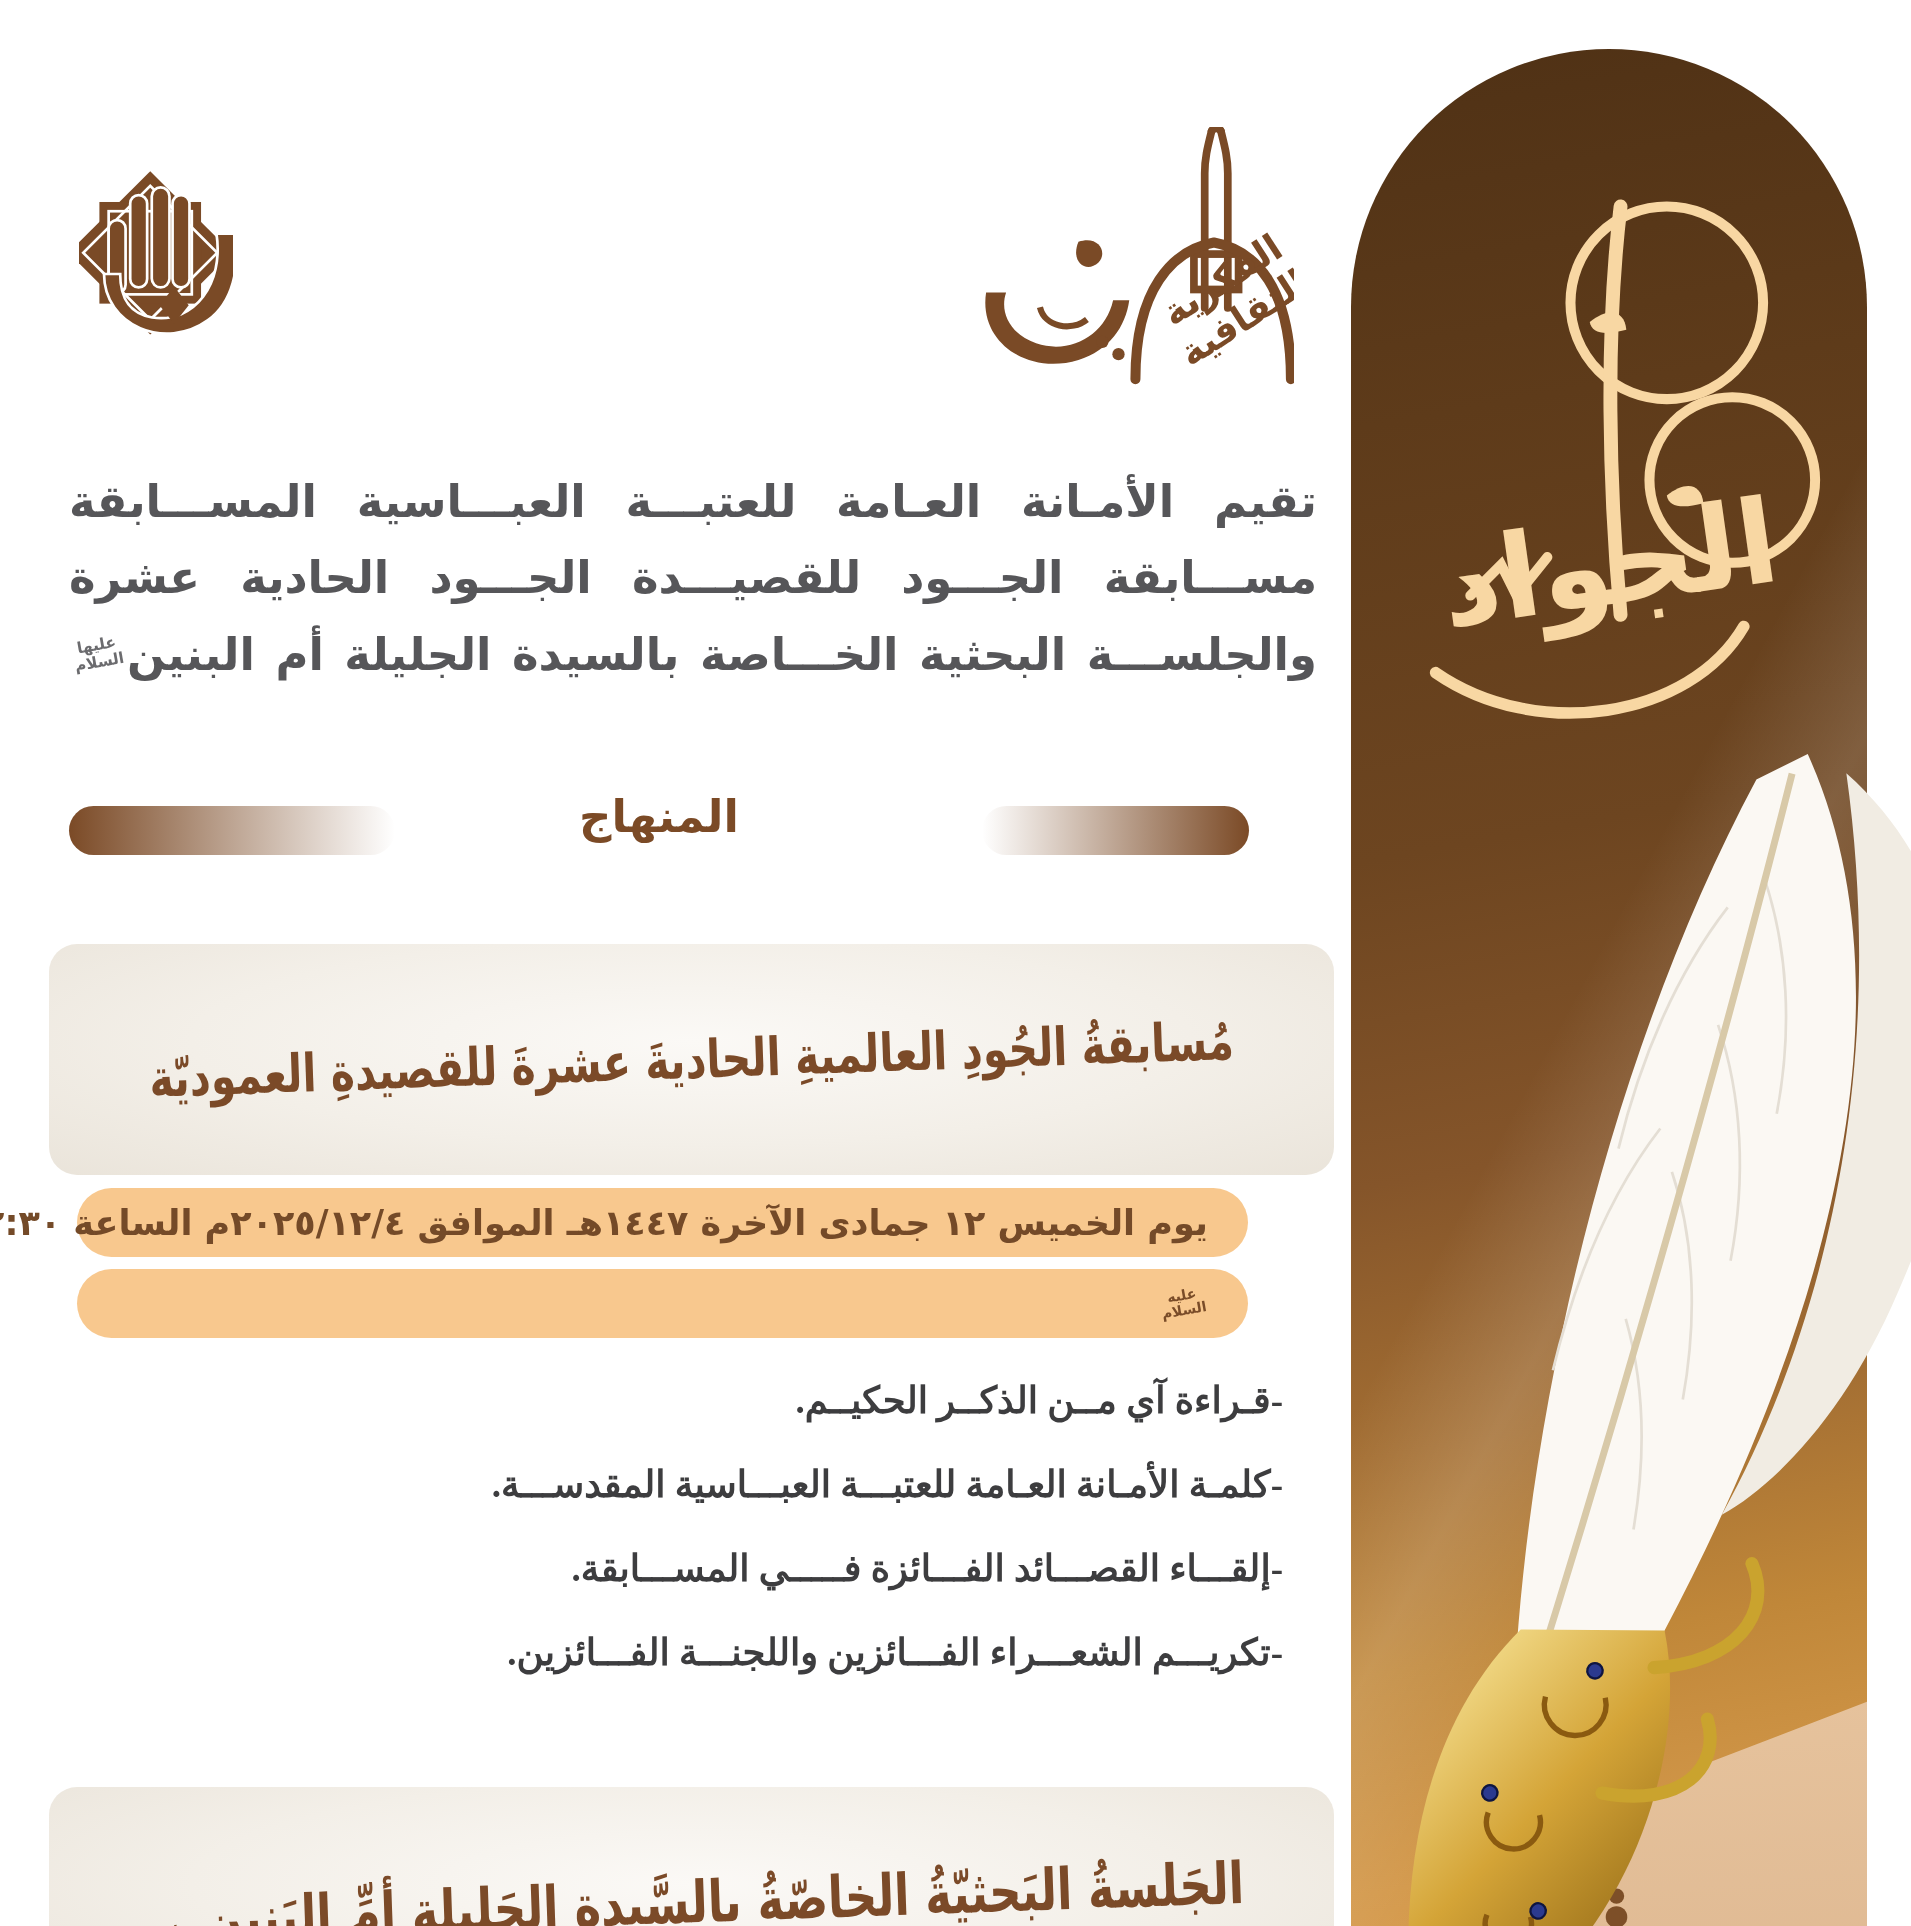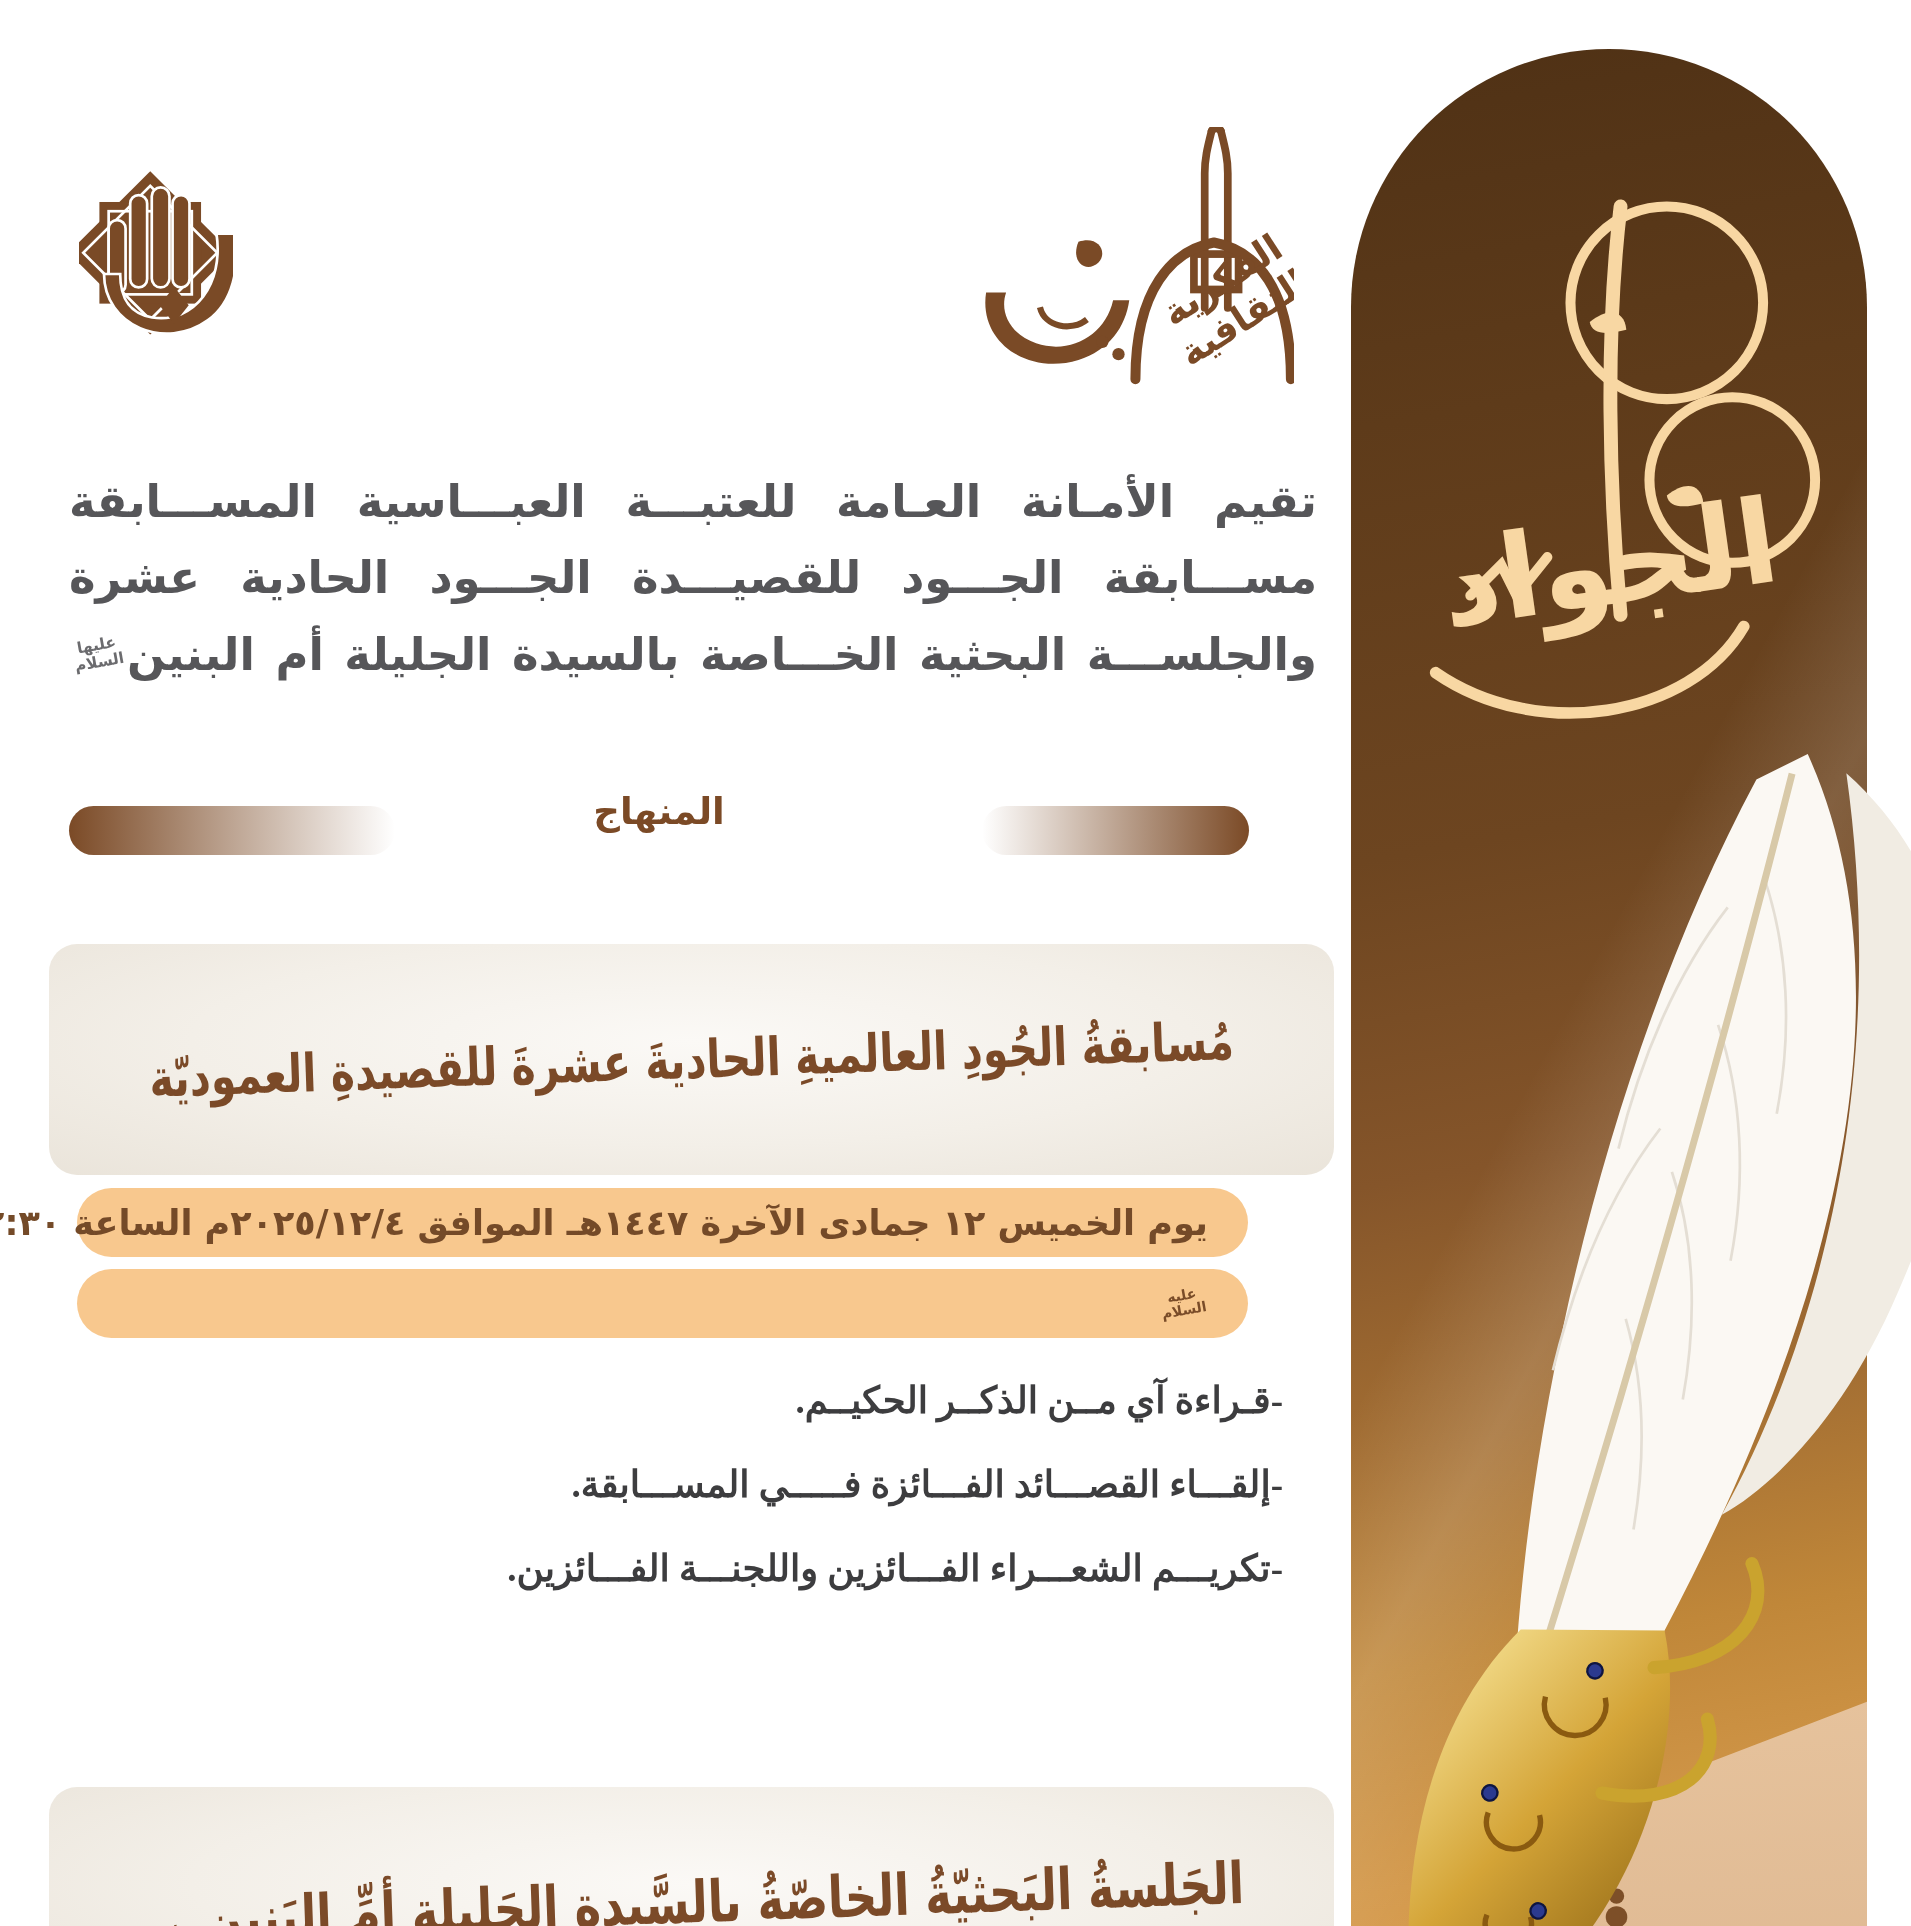--- a/index.html
+++ b/index.html
@@ -10,21 +10,21 @@
   .heading{position:absolute;left:69px;top:464px;width:1248px;color:#565659;
            font-size:45px;font-weight:bold;direction:rtl;}
   .jline{height:76px;line-height:76px;text-align:justify;text-align-last:justify;white-space:nowrap;}
   .jline-flex{display:flex;align-items:center;direction:rtl;}
   .jline-flex .ltext{flex:1;text-align:justify;text-align-last:justify;white-space:nowrap;}
   .seal{display:inline-block;width:58px;font-size:15.4px;line-height:17px;text-align:center;
         transform:rotate(-10deg);font-weight:bold;}
   .seal.gray{color:#6b6b6e;}
   .seal.brown{color:#7a4c28;font-size:14px;line-height:15.4px;width:50px;}
   .menhaj-word{position:absolute;left:551px;top:790px;width:216px;text-align:center;
-               color:#7b4a26;font-size:37px;font-weight:bold;direction:rtl;}
+               color:#7b4a26;font-size:45px;font-weight:bold;direction:rtl;}
   .menhaj-bar{position:absolute;top:806px;height:49px;border-radius:27px;}
   .menhaj-bar.left{left:69px;width:326px;background:linear-gradient(90deg,#7b4a26 0%,rgba(123,74,38,0) 100%);}
   .menhaj-bar.right{left:982px;width:267px;background:linear-gradient(270deg,#7b4a26 0%,rgba(123,74,38,0) 100%);}
   .ebox{position:absolute;left:49px;width:1285px;height:231px;border-radius:28px;
         background:radial-gradient(ellipse at 50% 42%,#fbf9f6 0%,#f3efe8 55%,#eae4da 100%);
         display:flex;align-items:center;justify-content:center;overflow:hidden;}
   .ebox.b1{top:944px;}
   .ebox.b2{top:1787px;}
   .etitle{color:#7b4a28;font-weight:bold;direction:rtl;white-space:nowrap;
           transform:rotate(-2deg) scaleY(1.28);}
@@ -122,20 +122,21 @@
     <div class="etitle t1">مُسابقةُ الجُودِ العالميةِ الحاديةَ عشرةَ للقصيدةِ العموديّة</div>
   </div>
   <div class="pill d1">
     <span class="ptext">يوم الخميس ١٢ جمادى الآخرة ١٤٤٧هـ الموافق ٢٠٢٥/١٢/٤م الساعة ٢:٣٠ م</span>
   </div>
   <div class="pill l1">
     <span class="seal brown">عليه السلام</span>
   </div>
   <div class="blist first" dir="rtl">
     <div class="bitem">-قـراءة آي مــن الذكــر الحكيــم.</div>
+    <div class="bitem">-كلمـة الأمـانة العـامة للعتبـــة العبـــاسية المقدســـة.</div>
     <div class="bitem">-إلقـــاء القصـــائد الفـــائزة فـــــي المســـابقة.</div>
     <div class="bitem">-تكريـــم الشعـــراء الفـــائزين واللجنـــة الفـــائزين.</div>
   </div>
 
   <div class="ebox b2">
     <div class="etitle t2">
       <span>الجَلسةُ البَحثيّةُ الخاصّةُ بالسَّيدةِ الجَليلةِ أمِّ البَنِين</span>
       <span class="seal brown" style="transform:rotate(-6deg);">عليهما السلام</span>
     </div>
   </div>

